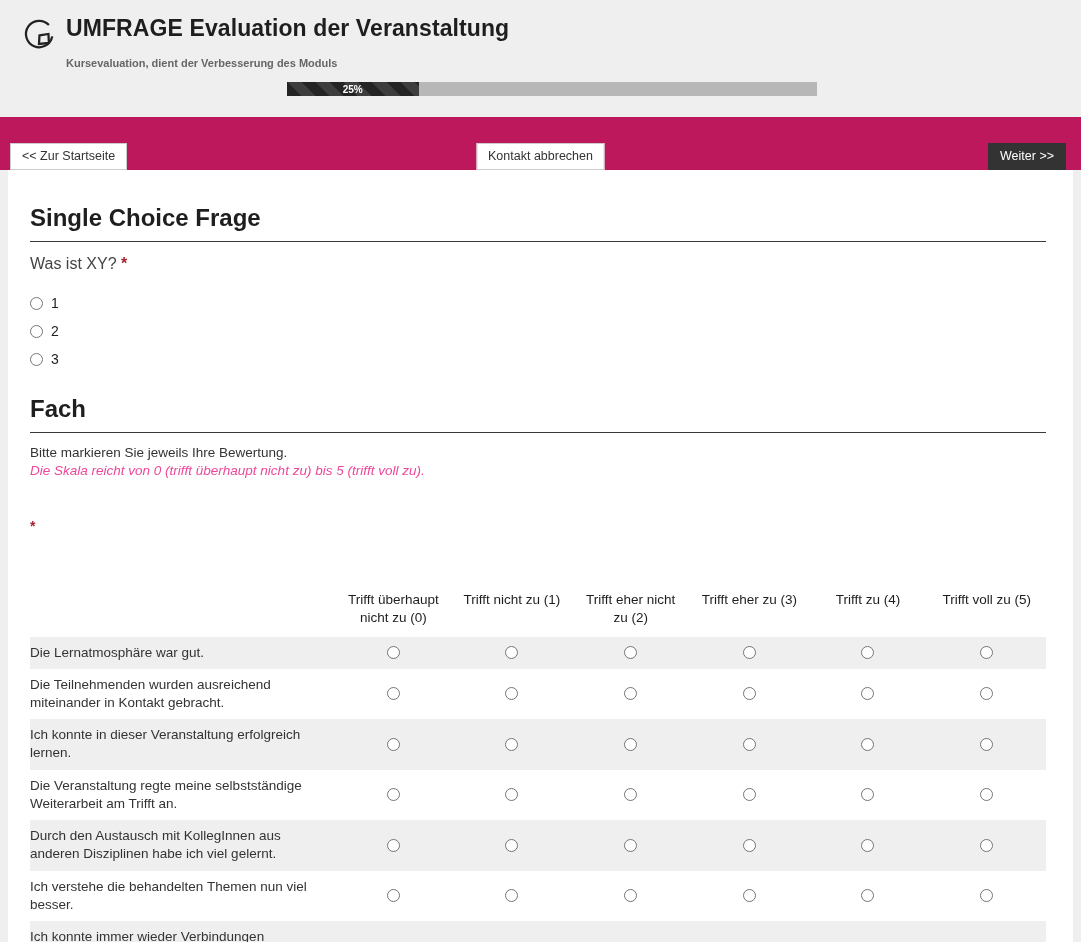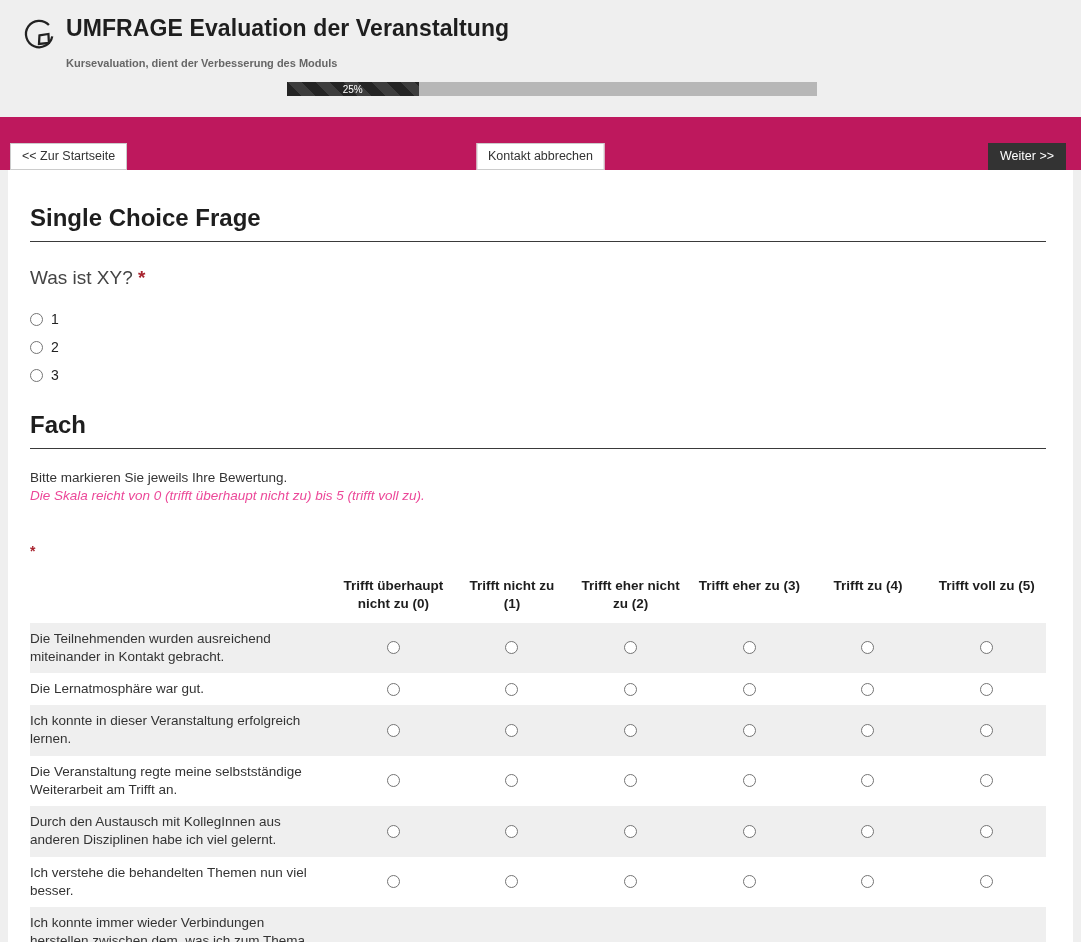--- a/index.html
+++ b/index.html
@@ -18,21 +18,21 @@
   .survey-title { font-size: 23px; font-weight: 700; color: #1e1e1e; line-height: 1.25; letter-spacing: 0.1px; text-align: center; }
   .survey-subtitle { font-size: 11px; color: #666; margin-top: 14px; font-weight: bold; }
   .progress-wrap { width: 530px; height: 14px; margin: 13px auto 0 auto; background: #b7b7b7; position: relative; overflow: hidden; }
   .progress-fill {
     height: 100%;
     background: repeating-linear-gradient(45deg, #242424 0 10px, #3d3d3d 10px 20px);
     position: relative;
   }
   .progress-label {
     position: absolute; top: 50%; left: 50%; transform: translate(-50%, -50%);
-    color: #fff; font-size: 10px; font-weight: 400; white-space: nowrap;
+    color: #fff; font-size: 10px; font-weight: 700; white-space: nowrap;
   }
 
   
   .nav-strip { background: #be185d; height: 53px; position: relative; }
   .nav-strip .btn { position: absolute; top: 26px; }
   .btn {
     display: inline-block; font-size: 12.5px; line-height: 1;
     padding: 6px 11px; cursor: pointer; white-space: nowrap;
     border: 1px solid #ccc; background: #fff; color: #333;
   }
@@ -40,43 +40,43 @@
   .btn-back { left: 10px; }
   .btn-center { left: 50%; transform: translateX(-50%); }
   .btn-next { right: 15px; }
 
   
   .card { background: #fff; margin: 0 8px; padding: 34px 27px 32px 22px; }
   .section-title {
     font-size: 24px; font-weight: 700; color: #1e1e1e;
     padding-bottom: 9px; border-bottom: 1px solid #3a3a3a;
   }
-  .q-text { margin-top: 25px; font-size: 19px; color: #444; }
+  .q-text { margin-top: 13px; font-size: 16px; color: #444; }
   .req { color: #a8242f; font-weight: 700; }
   .sc-options { margin-top: 16px; }
   .sc-option { display: flex; align-items: center; height: 28px; cursor: pointer; }
   .rb {
     display: inline-block; width: 13px; height: 13px; border-radius: 50%;
     border: 1px solid #757575; background: #fff; cursor: pointer; flex: 0 0 auto;
   }
   .sc-option .option-label { margin-left: 8px; font-size: 14px; color: #222; }
 
   .section-gap { margin-top: 22px; }
-  .help-text { margin-top: 20px; font-size: 13.5px; color: #333; line-height: 1.35; }
+  .help-text { margin-top: 11px; font-size: 13.5px; color: #333; line-height: 1.35; }
   .help-italic { font-style: italic; font-size: 13.5px; color: #ec4899; line-height: 1.35; }
   .matrix-required { margin-top: 38px; font-size: 14px; }
 
   
   .matrix { margin-top: 12px; }
   .mrow, .mhead { display: grid; grid-template-columns: 304px repeat(6, 1fr); }
   .mhead { padding: 6px 0 10px 0; }
   .mhead-cell {
-    font-size: 13.5px; font-weight: 700; color: #1e1e1e;
+    font-size: 13.5px; font-weight: 400; color: #1e1e1e;
     text-align: center; line-height: 1.3; padding: 0 8px;
-    display: flex; align-items: flex-start; justify-content: center;
+    display: flex; align-items: flex-start; justify-content: center; margin-top: 39px;
   }
   .mrow:nth-child(even) { background: #efefef; }
   .mlabel {
     font-size: 13.5px; color: #333; line-height: 1.35;
     padding: 7px 12px 7px 0; hyphens: manual;
   }
   .mcell { display: flex; align-items: center; justify-content: center; }
 </style>
 </head>
 <body>
@@ -137,20 +137,42 @@
       <div class="mhead-cell"></div>
       <div class="mhead-cell">Trifft überhaupt nicht zu (0)</div>
       <div class="mhead-cell">Trifft nicht zu (1)</div>
       <div class="mhead-cell">Trifft eher nicht zu (2)</div>
       <div class="mhead-cell">Trifft eher zu (3)</div>
       <div class="mhead-cell">Trifft zu (4)</div>
       <div class="mhead-cell">Trifft voll zu (5)</div>
     </div>
 
     <div class="mrow">
+      <div class="mlabel">Die Lernatmosphäre war gut.</div>
+      <div class="mcell">
+          <span class="rb"></span>
+        </div>
+      <div class="mcell">
+          <span class="rb"></span>
+        </div>
+      <div class="mcell">
+          <span class="rb"></span>
+        </div>
+      <div class="mcell">
+          <span class="rb"></span>
+        </div>
+      <div class="mcell">
+          <span class="rb"></span>
+        </div>
+      <div class="mcell">
+          <span class="rb"></span>
+        </div>
+    </div>
+
+    <div class="mrow">
       <div class="mlabel">Die Teilnehmenden wurden ausreichend miteinan­der in Kontakt gebracht.</div>
       <div class="mcell">
           <span class="rb"></span>
         </div>
       <div class="mcell">
           <span class="rb"></span>
         </div>
       <div class="mcell">
           <span class="rb"></span>
         </div>
@@ -159,42 +181,20 @@
         </div>
       <div class="mcell">
           <span class="rb"></span>
         </div>
       <div class="mcell">
           <span class="rb"></span>
         </div>
     </div>
 
     <div class="mrow">
-      <div class="mlabel">Die Lernatmosphäre war gut.</div>
-      <div class="mcell">
-          <span class="rb"></span>
-        </div>
-      <div class="mcell">
-          <span class="rb"></span>
-        </div>
-      <div class="mcell">
-          <span class="rb"></span>
-        </div>
-      <div class="mcell">
-          <span class="rb"></span>
-        </div>
-      <div class="mcell">
-          <span class="rb"></span>
-        </div>
-      <div class="mcell">
-          <span class="rb"></span>
-        </div>
-    </div>
-
-    <div class="mrow">
       <div class="mlabel">Ich konnte in dieser Veranstaltung erfolgreich lernen.</div>
       <div class="mcell">
           <span class="rb"></span>
         </div>
       <div class="mcell">
           <span class="rb"></span>
         </div>
       <div class="mcell">
           <span class="rb"></span>
         </div>

